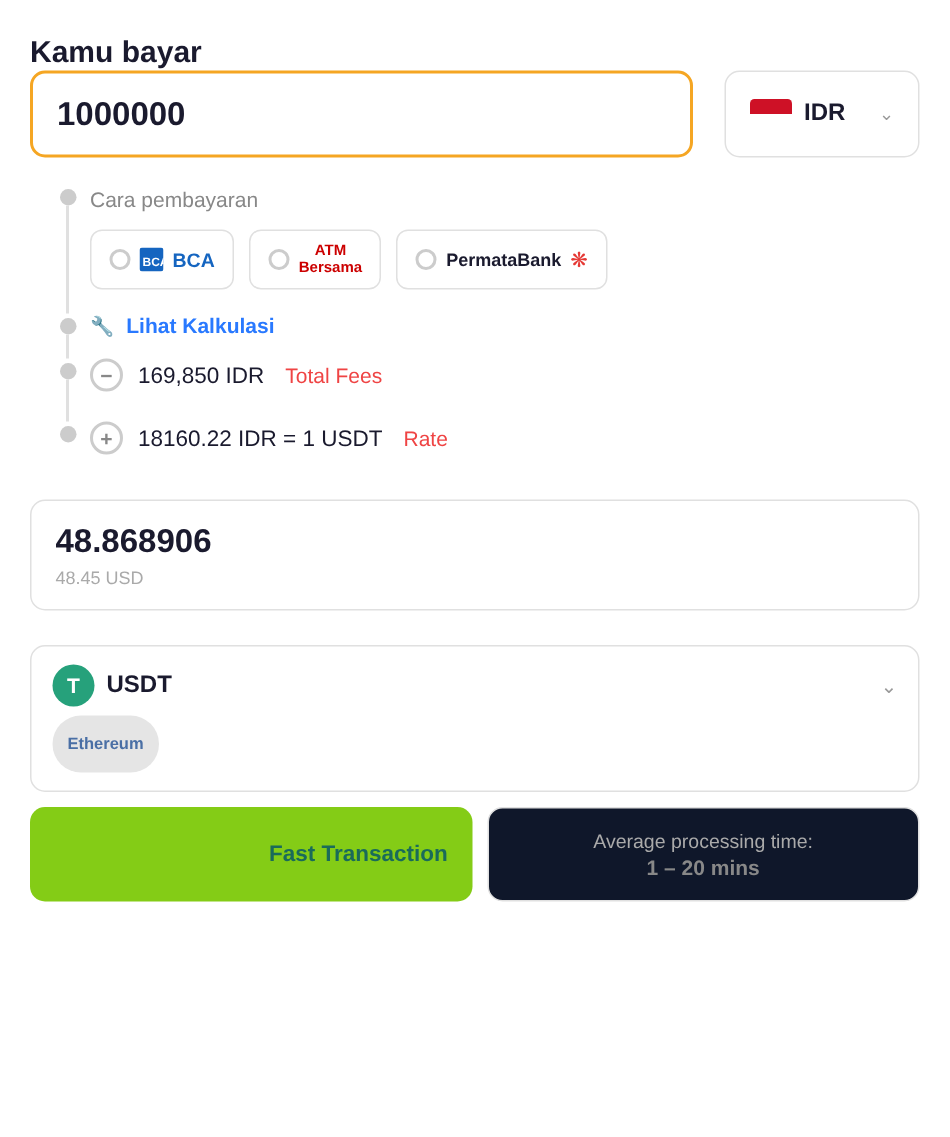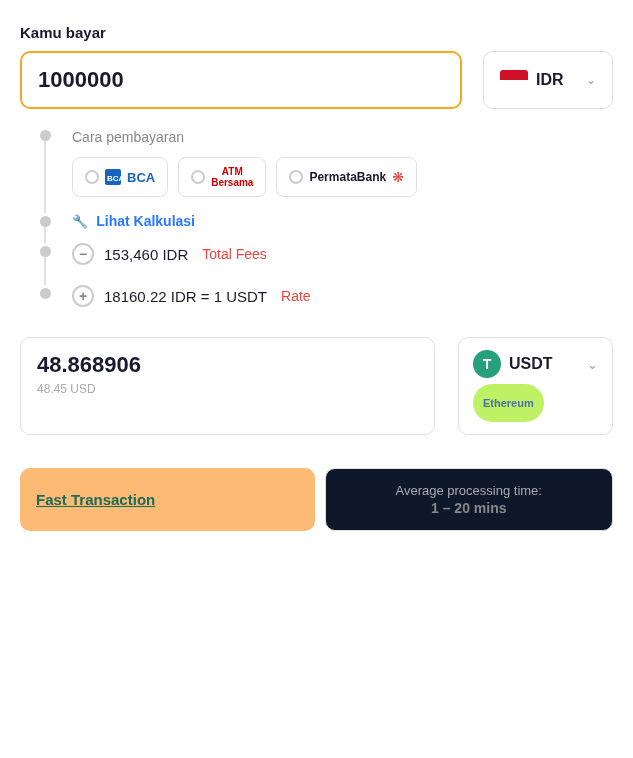--- a/index.html
+++ b/index.html
@@ -6,24 +6,23 @@
     body {
       font-family: -apple-system, BlinkMacSystemFont, 'Segoe UI', sans-serif;
       background: #fff;
       width: 633px;
       min-height: 758px;
       padding: 24px 20px;
       color: #1a1a2e;
     }
 
     .label-text {
-      font-size: 15px;
-      font-weight: 600;
-      color: #1a1a2e;
-      margin-bottom: 10px;
+      font-size: 20px;
+      font-weight: 600;
+      color: #1a1a2e;
     }
 
     .kamu-bayar-row {
       display: flex;
       gap: 21px;
       margin-bottom: 18px;
     }
 
     .amount-input-wrapper {
       flex: 1;
@@ -183,21 +182,22 @@
     .kamu-terima-label {
       font-size: 15px;
       font-weight: 600;
       color: #1a1a2e;
       margin: 8px 0 10px 0;
     }
 
     .kamu-terima-row {
       display: flex;
       gap: 23px;
-      margin-bottom: 33px;
+      margin-bottom: 10px;
+      flex-direction: column;
     }
 
     .terima-amount-box {
       flex: 1;
       border: 1.5px solid #e0e0e0;
       border-radius: 10px;
       padding: 14px 16px;
       background: #fff;
     }
 
@@ -246,47 +246,46 @@
     }
 
     .usdt-code {
       font-size: 16px;
       font-weight: 700;
       color: #1a1a2e;
       flex: 1;
     }
 
     .ethereum-badge {
-      background: #bef264;
+      background: #e5e5e5;
       color: #4a6fa5;
       font-size: 11px;
       font-weight: 600;
       padding: 13px 10px;
       border-radius: 20px;
       display: inline-block;
     }
 
     
     .bottom-row {
       display: flex;
       gap: 10px;
     }
 
     .fast-transaction-btn {
       flex: 1;
-      background: #fdba74;
+      background: #84cc16;
       color: #1a6b5a;
       border: none;
       border-radius: 10px;
       padding: 16px;
       font-size: 15px;
       font-weight: 600;
       cursor: pointer;
-      text-align: left;
-      text-decoration: underline;
+      text-align: right;
     }
 
     .avg-processing-box {
       flex: 1;
       border: 1.5px solid #e0e0e0;
       border-radius: 10px;
       padding: 14px 12px;
       text-align: center;
       background: #0f172a;
     }
@@ -305,21 +304,21 @@
 
     .timeline-wrapper {
       display: flex;
       flex-direction: column;
       position: relative;
       margin: 0 0 10px 10px;
     }
 
     .tl-item {
       display: flex;
-      gap: 12px;
+      gap: 0;
       position: relative;
     }
 
     .tl-left {
       width: 30px;
       display: flex;
       flex-direction: column;
       align-items: center;
     }
 
@@ -420,21 +419,21 @@
   </div>
 
   <div class="tl-item">
     <div class="tl-left">
       <div class="tl-dot"></div>
       <div class="tl-connector"></div>
     </div>
     <div class="tl-right" style="padding-bottom:10px;">
       <div class="info-row">
         <div class="icon-circle">−</div>
-        <span class="info-amount">153,460 IDR</span>
+        <span class="info-amount">169,850 IDR</span>
         <span class="info-label">Total Fees</span>
       </div>
     </div>
   </div>
 
   <div class="tl-item">
     <div class="tl-left">
       <div class="tl-dot"></div>
     </div>
     <div class="tl-right" style="padding-bottom:10px;">

